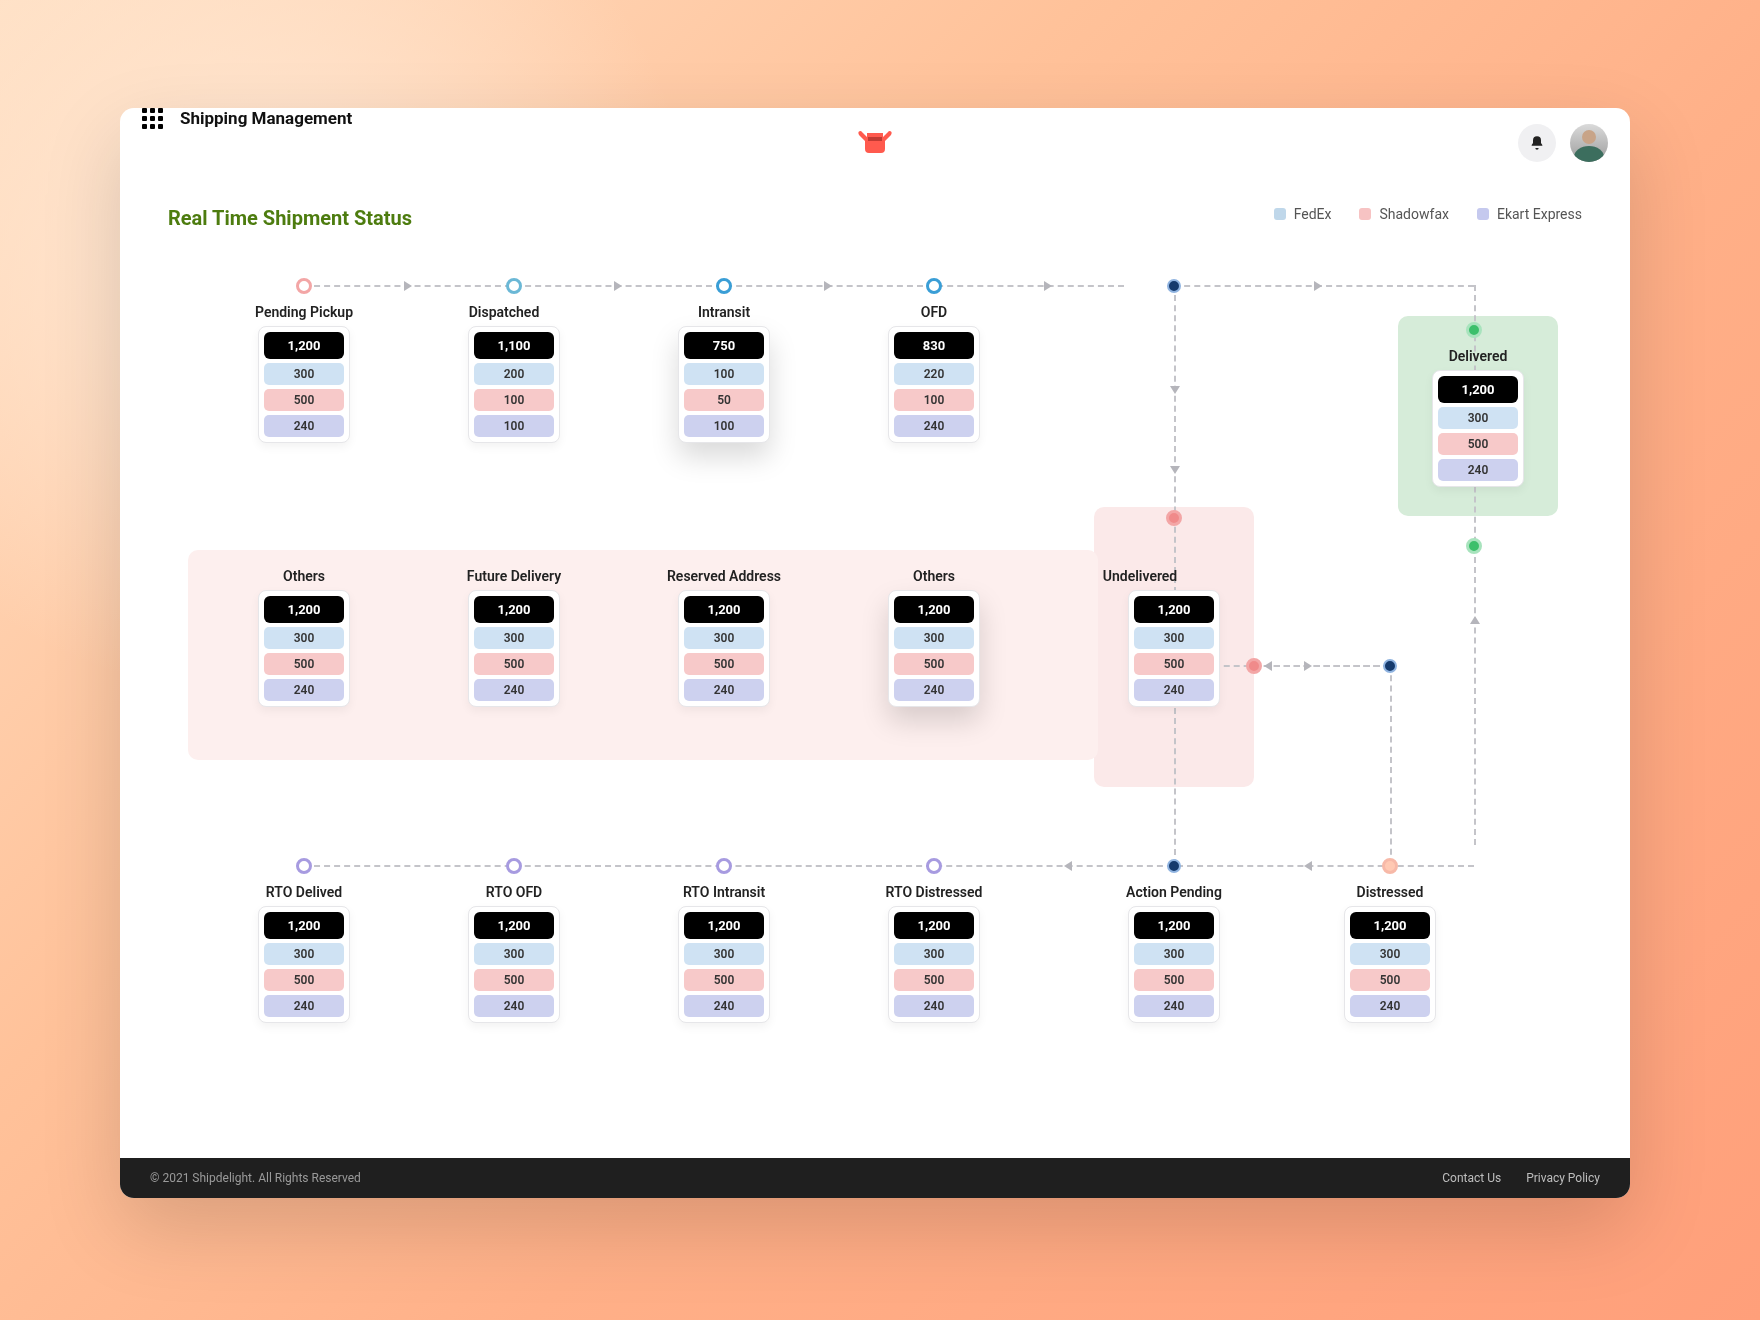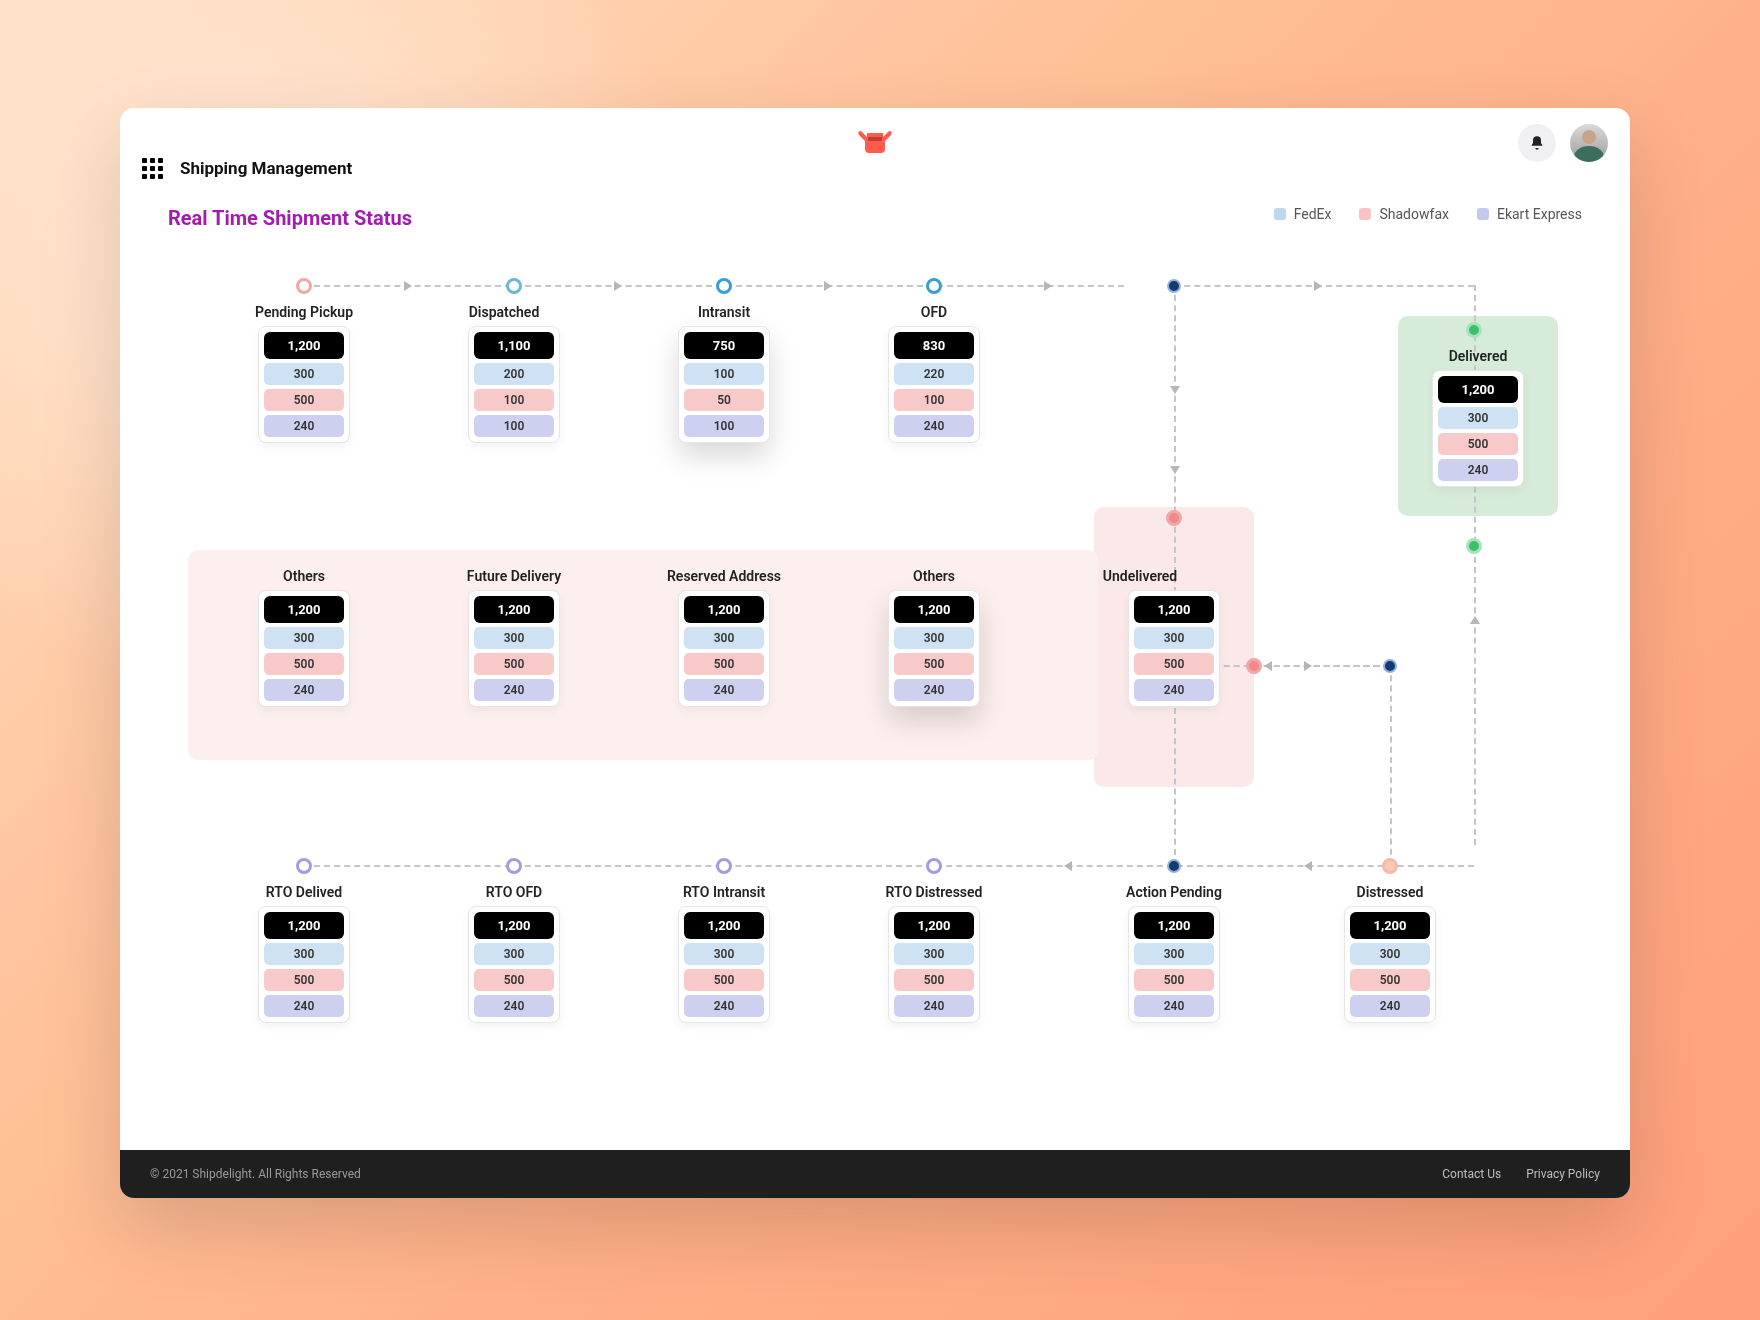--- a/index.html
+++ b/index.html
@@ -1,37 +1,37 @@
 <!DOCTYPE html>
 <html><head>
 <meta charset="utf-8">
 <style>
   *{box-sizing:border-box;margin:0;padding:0;font-family:-apple-system,BlinkMacSystemFont,"Segoe UI",Roboto,Arial,sans-serif}
   body{width:1760px;height:1320px;background:linear-gradient(135deg,#ffe0c4 0%,#ffc29a 35%,#ffb088 60%,#ff9f7a 100%);position:relative;overflow:hidden}
   body::before{content:"";position:absolute;left:-200px;top:-200px;width:900px;height:900px;background:radial-gradient(circle,#ffe8d4 0%,transparent 70%);border-radius:50%}
   .app{position:absolute;left:120px;top:108px;width:1510px;height:1090px;background:#fff;border-radius:14px;overflow:hidden;box-shadow:0 30px 80px rgba(0,0,0,.15)}
   
-  .topbar{height:70px;display:flex;align-items:flex-end;padding:0 22px;position:relative}
+  .topbar{height:70px;display:flex;align-items:flex-start;padding:0 22px;position:relative}
   .apps-grid{width:20px;height:20px;display:grid;grid-template-columns:repeat(3,5px);grid-template-rows:repeat(3,5px);gap:3px;cursor:pointer}
   .apps-grid span{background:#000;border-radius:1px}
   .brand{font-weight:700;font-size:17px;margin-left:18px;color:#111}
   .logo{position:absolute;left:50%;top:50%;transform:translate(-50%,-50%)}
   .logo svg{display:block}
   .top-right{position:absolute;right:22px;top:50%;transform:translateY(-50%);display:flex;gap:14px;align-items:center}
   .iconbtn{width:38px;height:38px;border-radius:50%;background:#f0f0f2;display:flex;align-items:center;justify-content:center;cursor:pointer}
   .avatar{width:38px;height:38px;border-radius:50%;background:linear-gradient(#dadada,#9c9c9c);position:relative;overflow:hidden;cursor:pointer}
   .avatar::before{content:"";position:absolute;left:50%;top:6px;transform:translateX(-50%);width:14px;height:14px;border-radius:50%;background:#c8a488}
   .avatar::after{content:"";position:absolute;left:50%;bottom:-6px;transform:translateX(-50%);width:30px;height:22px;border-radius:50% 50% 0 0;background:#3c6e5e}
   
   .nav{background:#1f1f1f;height:44px;display:flex;align-items:center;padding:0 36px;gap:50px}
   .nav a{color:#bfbfbf;font-size:15px;text-decoration:none;cursor:pointer;padding-bottom:4px}
   .nav a.active{color:#fff;font-weight:600;border-bottom:3px solid #fff}
   
   .content{padding:28px 48px 18px 48px;position:relative;height:calc(100% - 60px - 44px - 40px)}
-  .section-title{font-weight:700;font-size:20px;color:#a21caf}
+  .section-title{font-weight:700;font-size:20px;color:#4d7c0f}
   .legend{position:absolute;right:48px;top:28px;display:flex;gap:28px;align-items:center;font-size:14px;color:#555}
   .lg{display:flex;align-items:center;gap:8px}
   .sq{width:12px;height:12px;border-radius:3px}
   .sq.fedex{background:#bfd7ea}
   .sq.shadow{background:#f7c3c3}
   .sq.ekart{background:#c5c9ee}
   
   .flow{position:relative;margin-top:40px;height:760px}
   
   .card{position:absolute;width:92px;background:#fff;border:1px solid #e6e6e9;border-radius:8px;padding:5px;display:flex;flex-direction:column;gap:4px;box-shadow:0 4px 10px rgba(0,0,0,.05)}
@@ -49,21 +49,21 @@
   
   .hline{position:absolute;border-top:2px dashed #c4c4c9;height:0}
   .vline{position:absolute;border-left:2px dashed #c4c4c9;width:0}
   .arrow{position:absolute;width:0;height:0;border-style:solid;transform:translate(-50%,-50%)}
   
   .zone{position:absolute;border-radius:10px}
   .zone.green{background:#d6ecd9}
   .zone.pink{background:#fbe9e9}
   .zone.pinkrow{background:#fdefee}
   
-  .footer{position:absolute;bottom:0;left:0;right:0;height:48px;background:#1f1f1f;color:#9a9a9a;font-size:12px;display:flex;align-items:center;justify-content:space-between;padding:0 30px}
+  .footer{position:absolute;bottom:0;left:0;right:0;height:40px;background:#1f1f1f;color:#9a9a9a;font-size:12px;display:flex;align-items:center;justify-content:space-between;padding:0 30px}
   .footer a{color:#bdbdbd;text-decoration:none;margin-left:22px;cursor:pointer}
 </style>
 </head>
 <body>
 
 <div class="app">
 
   <div class="topbar">
     <div class="apps-grid">
       <span></span>

